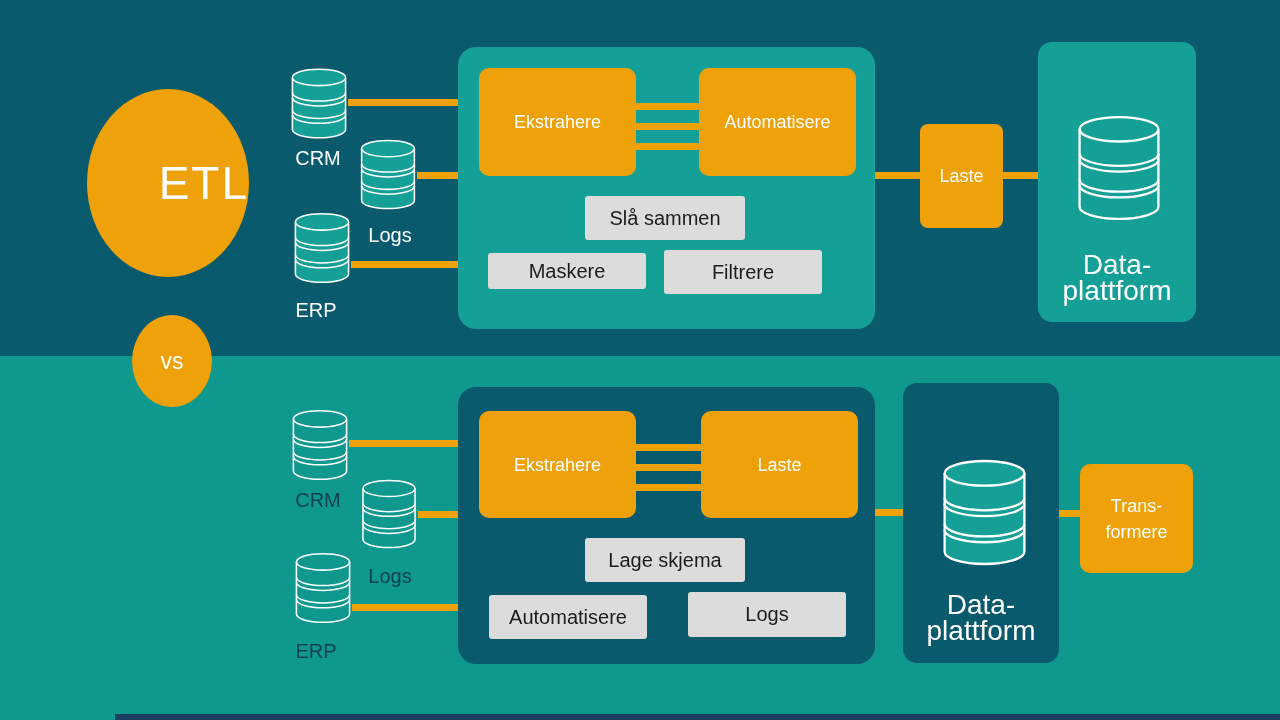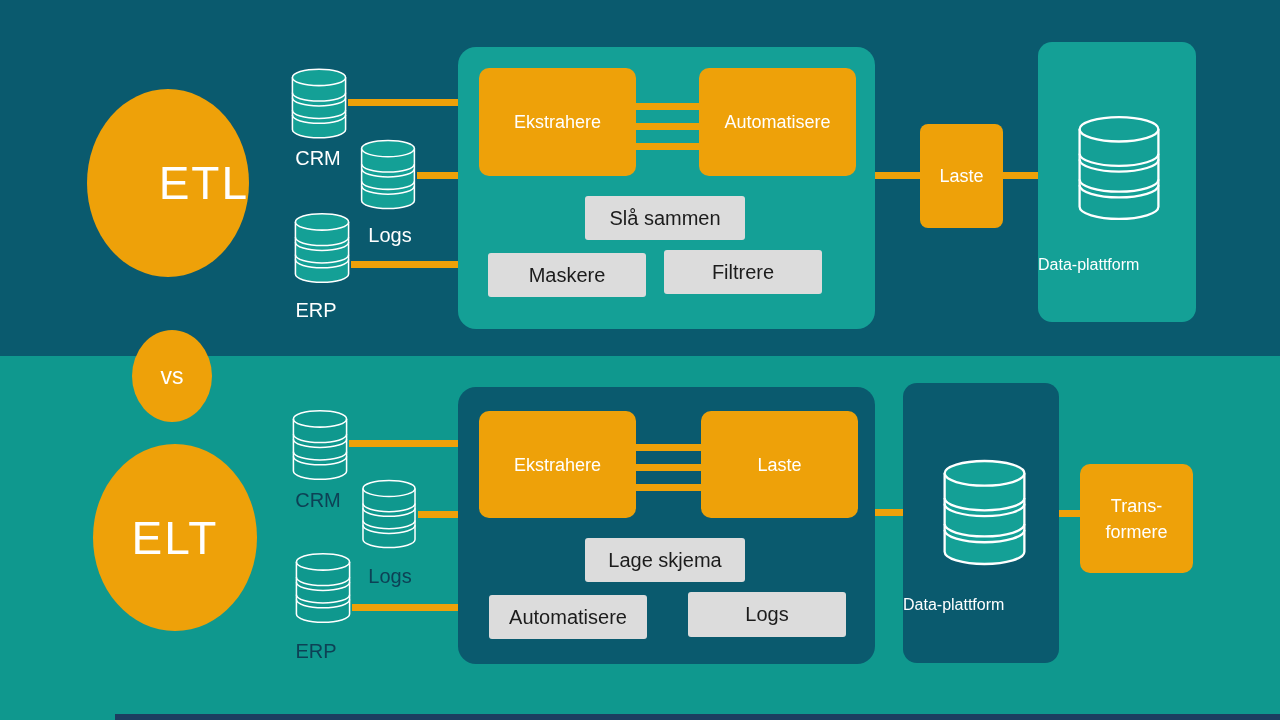--- a/index.html
+++ b/index.html
@@ -25,21 +25,21 @@
   .vs-text{font-size:23px;color:#fff;}
   .panel{border-radius:18px;background:var(--panel-teal);}
   .panel-dark{border-radius:18px;background:var(--dark-teal);}
   .side-panel{border-radius:14px;}
   .obox{background:var(--orange);border-radius:10px;display:flex;align-items:center;justify-content:center;color:#fff;font-size:18px;text-align:center;line-height:26px;}
   .tag{background:var(--gray);border-radius:3px;display:flex;align-items:center;justify-content:center;color:var(--dark-text);font-size:20px;}
   .line{background:var(--orange);height:7px;}
   .src-label{display:flex;justify-content:center;font-size:20px;}
   .src-label.light{color:#fff;}
   .src-label.dark{color:var(--navy-label);}
-  .platform-label{display:flex;flex-direction:row;align-items:center;color:#fff;font-size:16px;line-height:26px;text-align:center;}
+  .platform-label{display:flex;flex-direction:column;align-items:center;color:#fff;font-size:28px;line-height:26px;text-align:center;}
   svg{display:block;}
   .cyl-stroke{fill:none;stroke:#fff;stroke-width:1.6;}
   .cyl-body-filled{fill:var(--panel-teal);stroke:#fff;stroke-width:1.6;}
   .cyl-body-hollow{fill:none;stroke:#fff;stroke-width:1.6;}
   .cyl-top-filled{fill:var(--panel-teal);stroke:#fff;stroke-width:1.6;}
   .cyl-top-hollow{fill:none;stroke:#fff;stroke-width:1.6;}
 </style>
 </head>
 <body>
 
@@ -93,21 +93,21 @@
   </div>
   <div class="abs obox" style="left:699px;top:68px;width:157px;height:108px;">
     <span>Automatisere</span>
   </div>
   <div class="abs line" style="left:636px;top:103px;width:66px;"></div>
   <div class="abs line" style="left:636px;top:123px;width:66px;"></div>
   <div class="abs line" style="left:636px;top:143px;width:66px;"></div>
   <div class="abs tag" style="left:585px;top:196px;width:160px;height:44px;">
     <span>Slå sammen</span>
   </div>
-  <div class="abs tag" style="left:488px;top:253px;width:158px;height:44px;">
+  <div class="abs tag" style="left:488px;top:253px;width:158px;height:36px;">
     <span>Maskere</span>
   </div>
   <div class="abs tag" style="left:664px;top:250px;width:158px;height:44px;">
     <span>Filtrere</span>
   </div>
 
   <div class="abs line" style="left:875px;top:172px;width:45px;"></div>
   <div class="abs obox" style="left:920px;top:124px;width:83px;height:104px;border-radius:8px;">
     <span>Laste</span>
   </div>
@@ -120,27 +120,24 @@
     <path class="cyl-stroke" d="M2.5,27 A27.5,8.5 0 0 0 57.5,27"></path>
     <path class="cyl-stroke" d="M2.5,31 A27.5,8.5 0 0 0 57.5,31"></path>
     <path class="cyl-stroke" d="M2.5,45 A27.5,8.5 0 0 0 57.5,45"></path>
     <path class="cyl-stroke" d="M2.5,49 A27.5,8.5 0 0 0 57.5,49"></path>
   </svg>
   <div class="abs platform-label" style="left:1038px;top:252px;width:158px;">
     <span>Data-</span>
     <span>plattform</span>
   </div>
 
-  <div class="abs ellipse" style="left:132px;top:330px;width:80px;height:92px;">
+  <div class="abs ellipse" style="left:132px;top:315px;width:80px;height:92px;">
     <span class="vs-text">vs</span>
   </div>
 
-  <div class="abs ellipse" style="left:93px;top:444px;width:164px;height:187px;">
-    <span class="badge-text">ELT</span>
-  </div>
 
   <svg class="abs" style="left:291px;top:409px;" width="58" height="72" viewBox="0 0 60 74">
     <path class="cyl-body-hollow" d="M2.5,10 L2.5,64 A27.5,8.5 0 0 0 57.5,64 L57.5,10"></path>
     <ellipse class="cyl-top-hollow" cx="30" cy="10" rx="27.5" ry="8.5"></ellipse>
     <path class="cyl-stroke" d="M2.5,26 A27.5,8.5 0 0 0 57.5,26"></path>
     <path class="cyl-stroke" d="M2.5,31 A27.5,8.5 0 0 0 57.5,31"></path>
     <path class="cyl-stroke" d="M2.5,44 A27.5,8.5 0 0 0 57.5,44"></path>
     <path class="cyl-stroke" d="M2.5,49 A27.5,8.5 0 0 0 57.5,49"></path>
   </svg>
   <div class="abs src-label dark" style="left:280px;top:489px;width:76px;">CRM</div>

